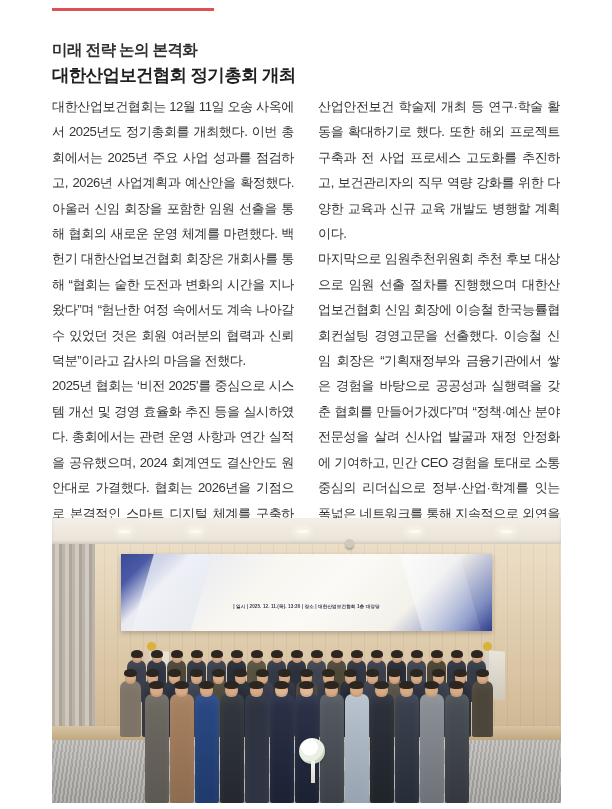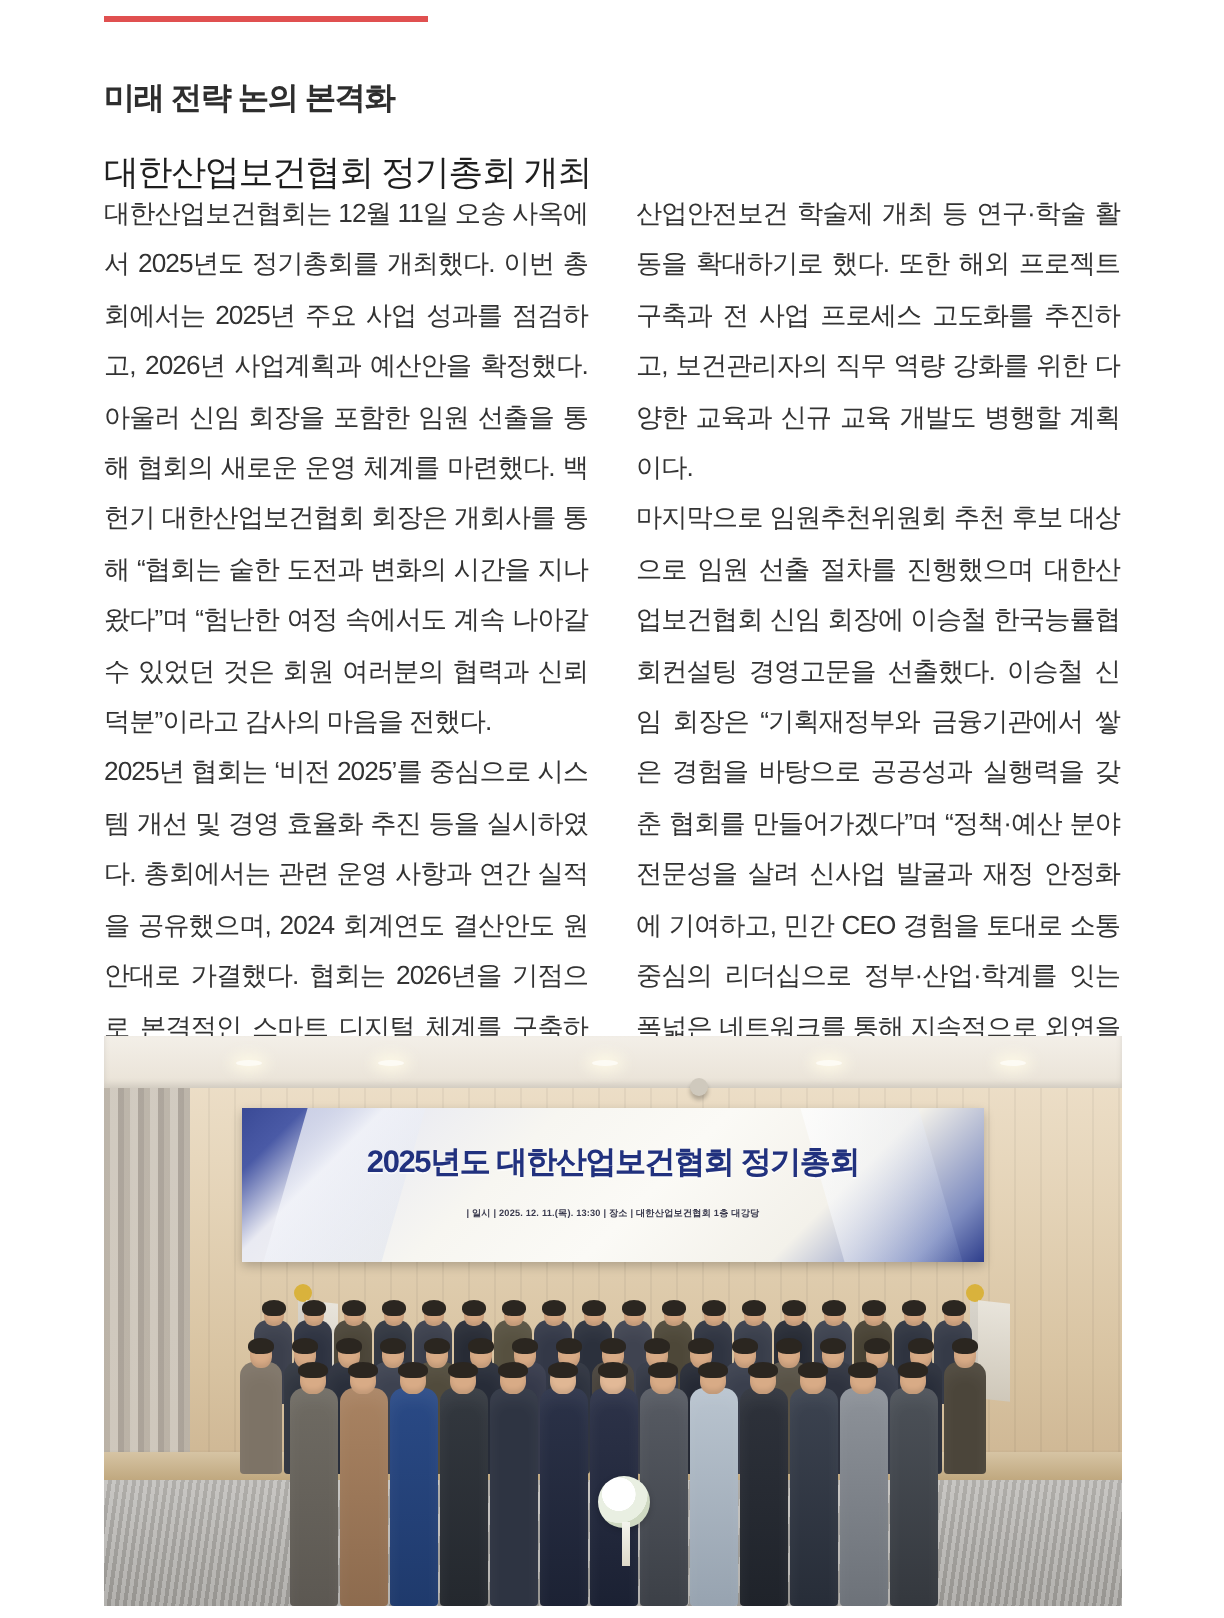--- a/index.html
+++ b/index.html
@@ -45,26 +45,26 @@
   .headline .kicker {
     font-size: 15.5px;
     font-weight: 700;
     line-height: 21px;
     letter-spacing: -0.6px;
     color: #2e2e2e;
     white-space: nowrap;
   }
   .headline .maintitle {
     font-size: 17.5px;
-    font-weight: 400;
+    font-weight: 700;
     line-height: 24px;
     letter-spacing: -0.7px;
     color: #1f1f1f;
     white-space: nowrap;
-    margin-top: 14px;
+    margin-top: 3px;
   }
 
   
   .columns {
     position: absolute;
     left: 52px;
     top: 94px;
     width: 508px;
     display: flex;
     gap: 24px;
@@ -354,21 +354,20 @@
       <div class="downlight" style="left:13%"></div>
       <div class="downlight" style="left:27%"></div>
       <div class="downlight" style="left:48%"></div>
       <div class="downlight" style="left:70%"></div>
       <div class="downlight" style="left:88%"></div>
       <div class="cam"></div>
 
       <div class="curtain"></div>
 
       <div class="banner">
-        <div class="banner-title" style="color: rgb(33, 49, 126);">2025년도 대한산업보건협회 정기총회</div>
         <div class="banner-sub">| 일시 |  2025. 12. 11.(목). 13:30     | 장소 |  대한산업보건협회 1층 대강당</div>
       </div>
 
       <div class="flag left">
         <span class="finial"></span>
         <span class="cloth"></span>
       </div>
       <div class="flag right">
         <span class="finial"></span>
         <span class="cloth"></span>

